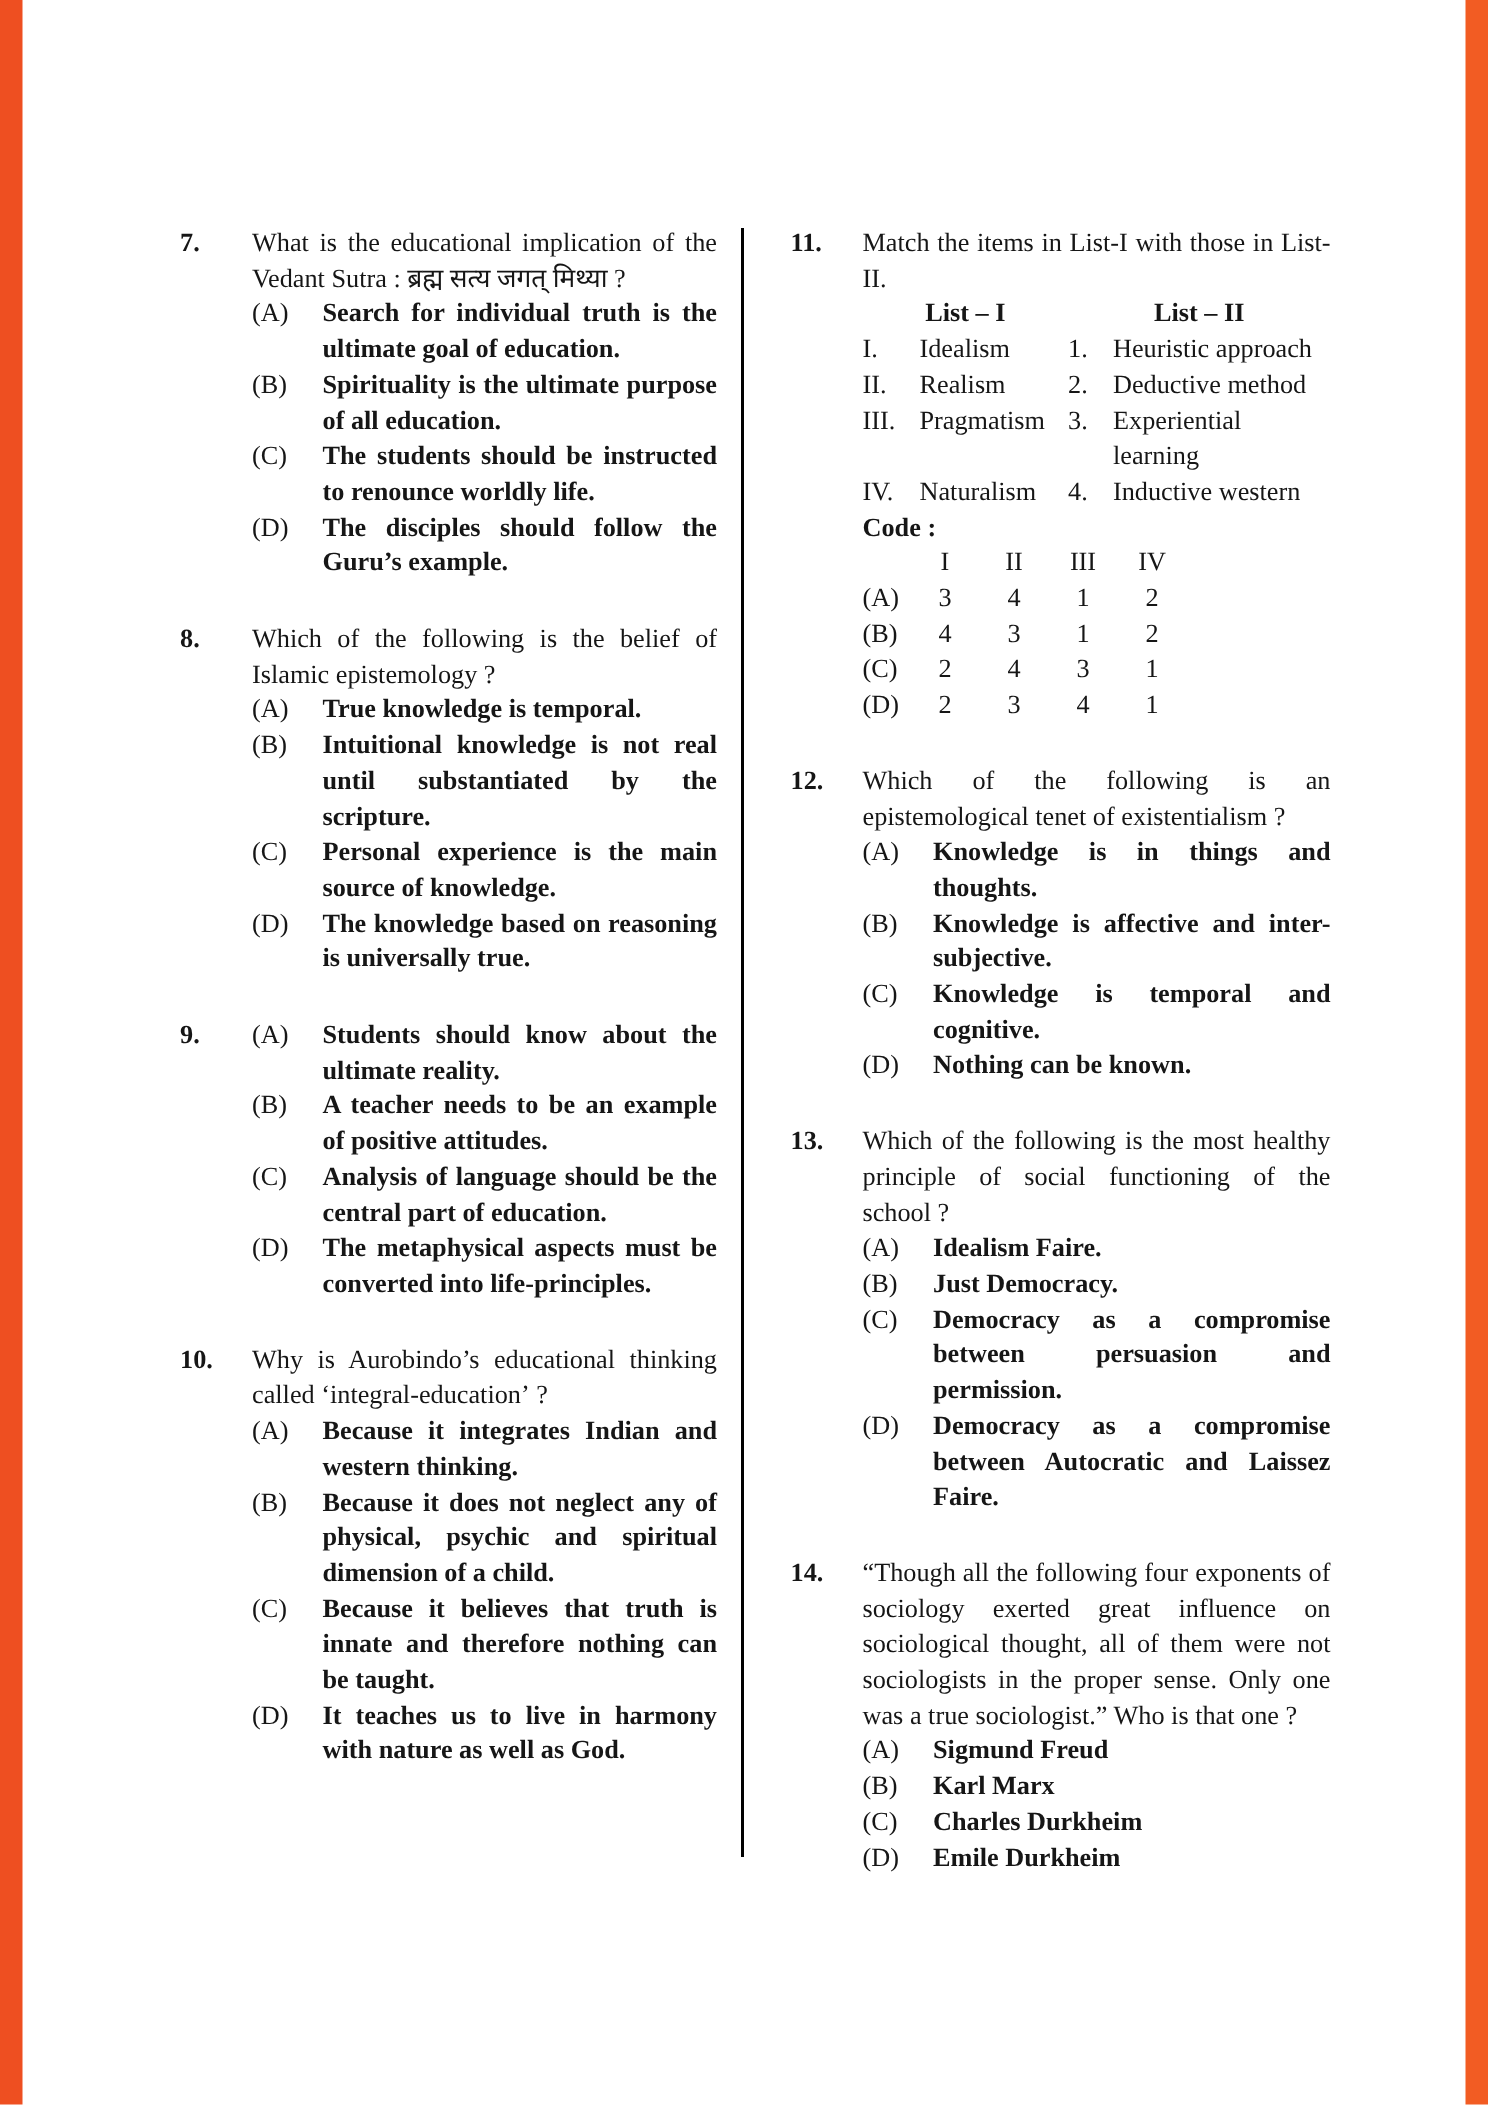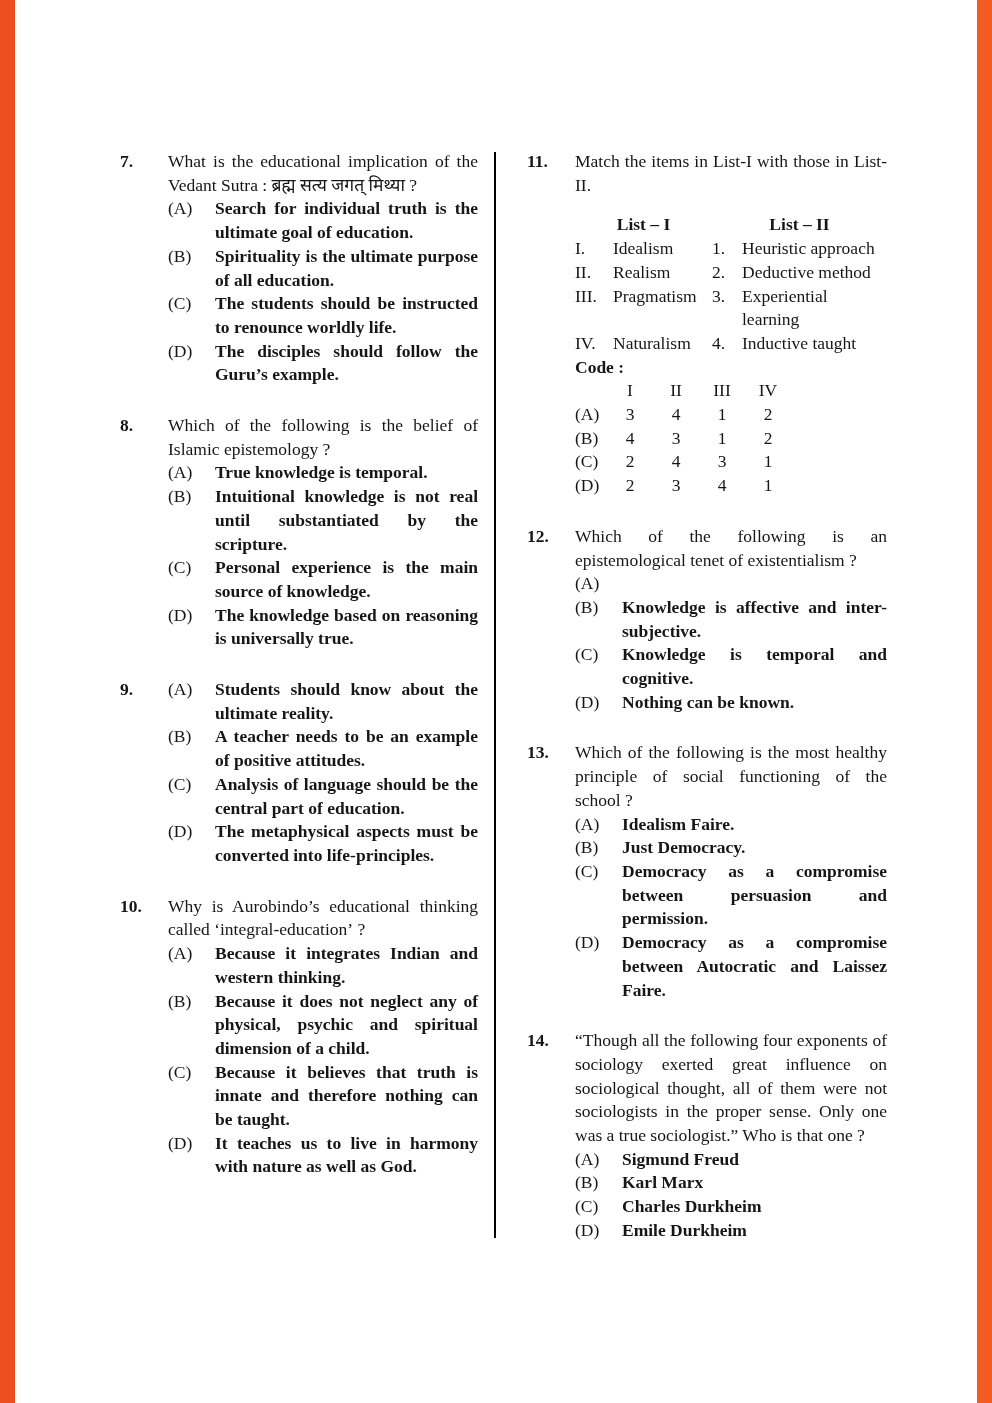--- a/index.html
+++ b/index.html
@@ -27,21 +27,21 @@
   .col-right { left: 527px; width: 360px; }
   .question { display: flex; align-items: flex-start; }
   .question + .question { margin-top: 27px; }
   .qnum { width: 48px; flex: 0 0 48px; font-weight: bold; }
   .qbody { flex: 1 1 auto; min-width: 0; }
   .qtext { text-align: justify; }
   .opt { display: flex; align-items: flex-start; }
   .olabel { width: 47px; flex: 0 0 47px; }
   .otext { flex: 1 1 auto; text-align: justify; min-width: 0; font-weight: bold; }
   
-  .match-header { display: grid; grid-template-columns: 137px 1fr; margin-top: 16px; }
+  .match-header { display: grid; grid-template-columns: 137px 1fr; margin-top: 0; }
   .match-header span { text-align: center; font-weight: bold; }
   .match-row { display: grid; grid-template-columns: 38px 99px 30px 145px; }
   .code-label { font-weight: bold; }
   .code-header, .code-row { display: grid; grid-template-columns: 32px repeat(4, 46px); }
   .code-header span { text-align: center; }
   .code-row .cv { text-align: center; }
 </style>
 </head>
 <body style="background: rgb(255, 255, 255); color: rgb(22, 22, 22);">
 
@@ -173,21 +173,21 @@
         <div class="match-row">
           <span>III.</span>
           <span>Pragmatism</span>
           <span>3.</span>
           <span>Experiential learning</span>
         </div>
         <div class="match-row">
           <span>IV.</span>
           <span>Naturalism</span>
           <span>4.</span>
-          <span>Inductive taught</span>
+          <span>Inductive western</span>
         </div>
 
         <div class="code-label">Code :</div>
 
         <div class="code-header">
           <span></span>
           <span>I</span>
           <span>II</span>
           <span>III</span>
           <span>IV</span>
@@ -223,20 +223,21 @@
         </div>
       </div>
     </div>
 
     <div class="question">
       <div class="qnum">12.</div>
       <div class="qbody">
         <div class="qtext">Which of the following is an epistemological tenet of existentialism&nbsp;?</div>
         <div class="opt">
           <span class="olabel">(A)</span>
+          <span class="otext">Knowledge is in things and thoughts.</span>
         </div>
         <div class="opt">
           <span class="olabel">(B)</span>
           <span class="otext">Knowledge is affective and inter-subjective.</span>
         </div>
         <div class="opt">
           <span class="olabel">(C)</span>
           <span class="otext">Knowledge is temporal and cognitive.</span>
         </div>
         <div class="opt">

